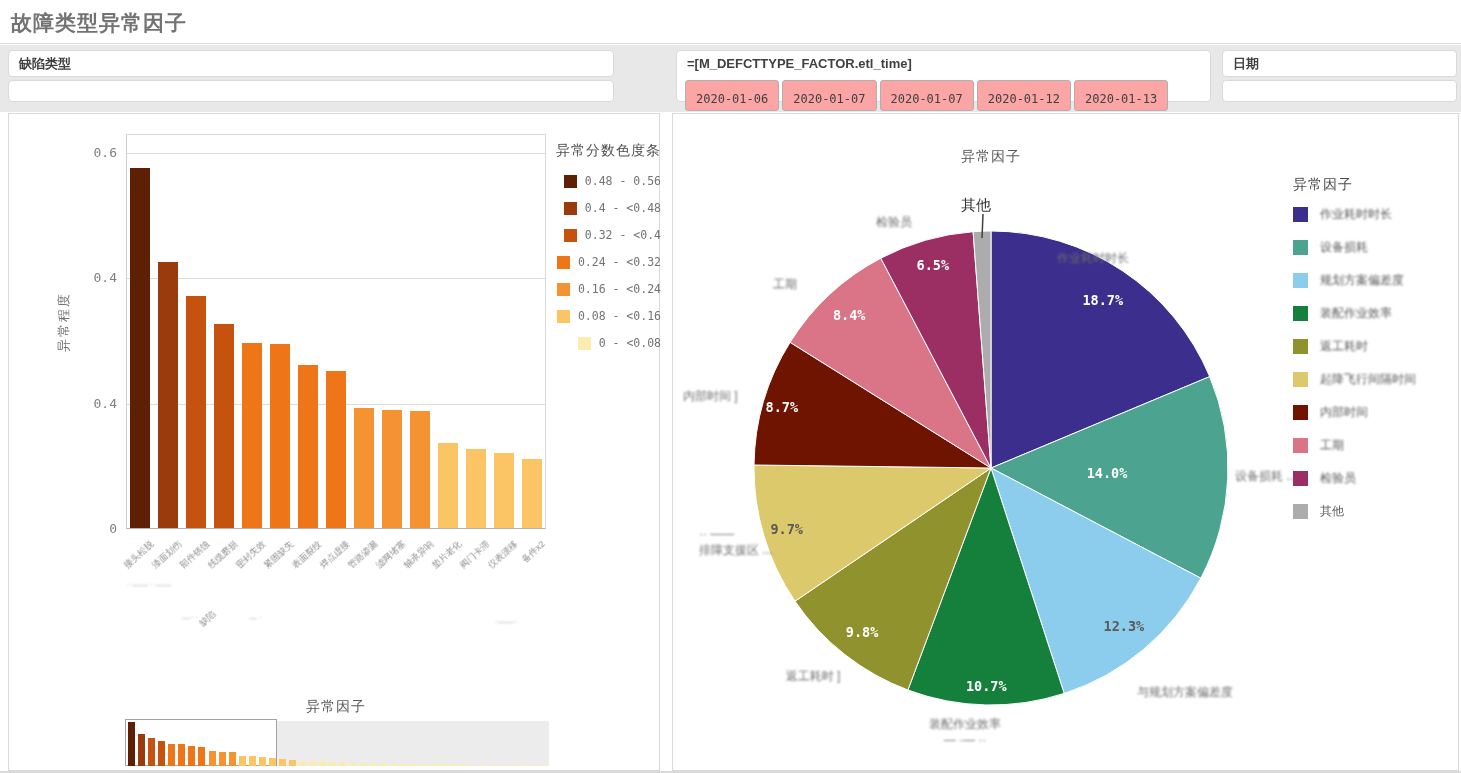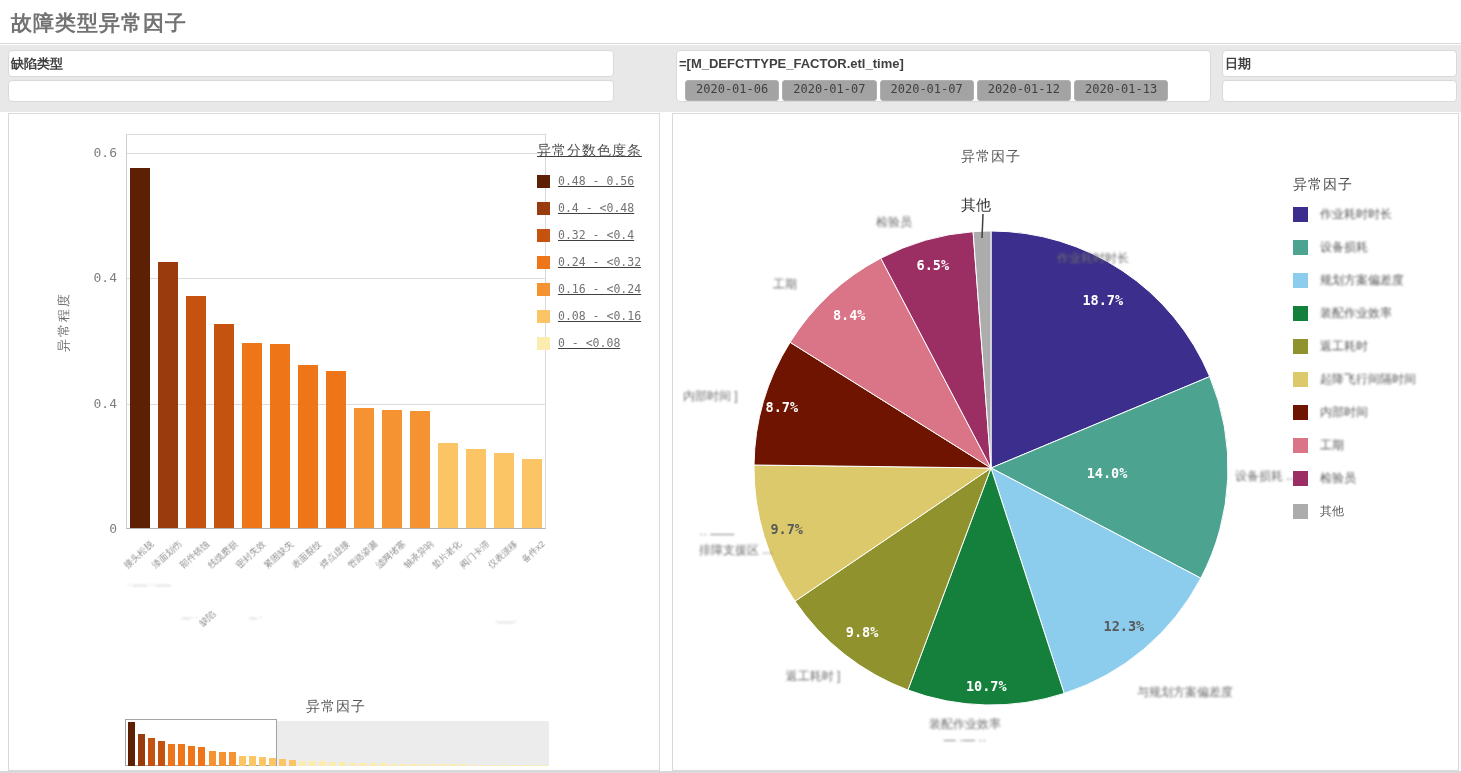--- a/index.html
+++ b/index.html
@@ -8,25 +8,25 @@
   #page { position:relative; width:1461px; height:773px; background:#fff; overflow:hidden; border-bottom:2px solid #d9d9d9; }
 
   
   #header { position:absolute; left:0; top:0; width:1461px; height:44px; background:#fff; border-bottom:1px solid #d9d9d9; }
   #page-title { position:absolute; left:11px; top:9px; font-size:21px; font-weight:bold; color:#737373; letter-spacing:1px; }
 
   
   #filter-band { position:absolute; left:0; top:45px; width:1461px; height:67px; background:#e8e8e8; }
   .fwidget { position:absolute; top:5px; }
   .fbox { background:#fff; border:1px solid #d9d9d9; border-radius:4px; }
-  .ftitle { height:27px; line-height:26px; padding-left:2px; font-size:13px; font-weight:bold; color:#404040; }
+  .ftitle { height:27px; line-height:26px; padding-left:10px; font-size:13px; font-weight:bold; color:#404040; }
   .fbody { height:22px; margin-top:3px; }
   .fsingle { height:52px; }
   .date-row { display:flex; gap:3px; padding:2px 0 0 8px; }
-  .date-btn { background:#a3a3a3; border:1px solid #b0b0b0; border-radius:3px; padding:1px 10px 4px;
+  .date-btn { background:#fca5a5; border:1px solid #b0b0b0; border-radius:3px; padding:11px 10px 4px;
               font-family:"DejaVu Sans Mono", monospace; font-size:12px; color:#404040; cursor:pointer; }
 
   
   .panel { position:absolute; top:113px; height:658px; background:#fff; border:1px solid #d9d9d9; }
   #left-panel  { left:8px;   width:652px; }
   #right-panel { left:672px; width:787px; }
 
   
   #plot { position:absolute; left:117px; top:20px; width:420px; height:395px;
           border-top:1px solid #d9d9d9; border-left:1px solid #cfcfcf; border-right:1px solid #d9d9d9;
@@ -35,23 +35,23 @@
   .ytick { position:absolute; right:318px; width:40px; text-align:right;
            font-family:"DejaVu Sans Mono", monospace; font-size:13px; color:#7f7f7f; }
   #y-axis-title { position:absolute; left:46px; top:238px; font-size:13px; color:#737373;
                   transform:rotate(-90deg); transform-origin:left top; white-space:nowrap; letter-spacing:2px; }
   .bar { position:absolute; bottom:0; width:20px; }
   .xlabel { position:absolute; font-size:9px; color:#8f8f8f; white-space:nowrap;
             transform:rotate(-42deg); transform-origin:right top; filter:blur(0.7px); }
   .frag { position:absolute; font-size:8px; color:#9a9a9a; filter:blur(0.8px); white-space:nowrap; }
 
   
-  #bar-legend { position:absolute; left:528px; top:28px; width:105px;text-decoration:underline; }
+  #bar-legend { position:absolute; left:547px; top:28px; width:105px; }
   #bar-legend-title { font-size:14px; color:#4d4d4d; margin-bottom:14px; letter-spacing:1px; }
-  .bl-item { display:flex; align-items:center; margin-bottom:13px; }
+  .bl-item { display:flex; align-items:center; margin-bottom:13px;justify-content:flex-end; }
   .bl-swatch { width:13px; height:13px; margin-right:8px; flex:0 0 auto; }
   .bl-label { font-family:"DejaVu Sans Mono", monospace; font-size:11.5px; color:#737373; white-space:nowrap; }
 
   
   #nav-title { position:absolute; left:247px; top:584px; width:160px; text-align:center; font-size:14px; color:#595959; letter-spacing:1px; }
   #nav-band { position:absolute; left:116px; top:605px; width:424px; height:47px; }
   #nav-gray { position:absolute; left:152px; top:2px; right:0; bottom:0; background:#ececec; }
   #nav-viewport { position:absolute; left:0; top:0; width:152px; height:47px; background:#fff; border:1px solid #a3a3a3; cursor:grab; }
   .nav-bar { position:absolute; bottom:0; width:7px; }
 

